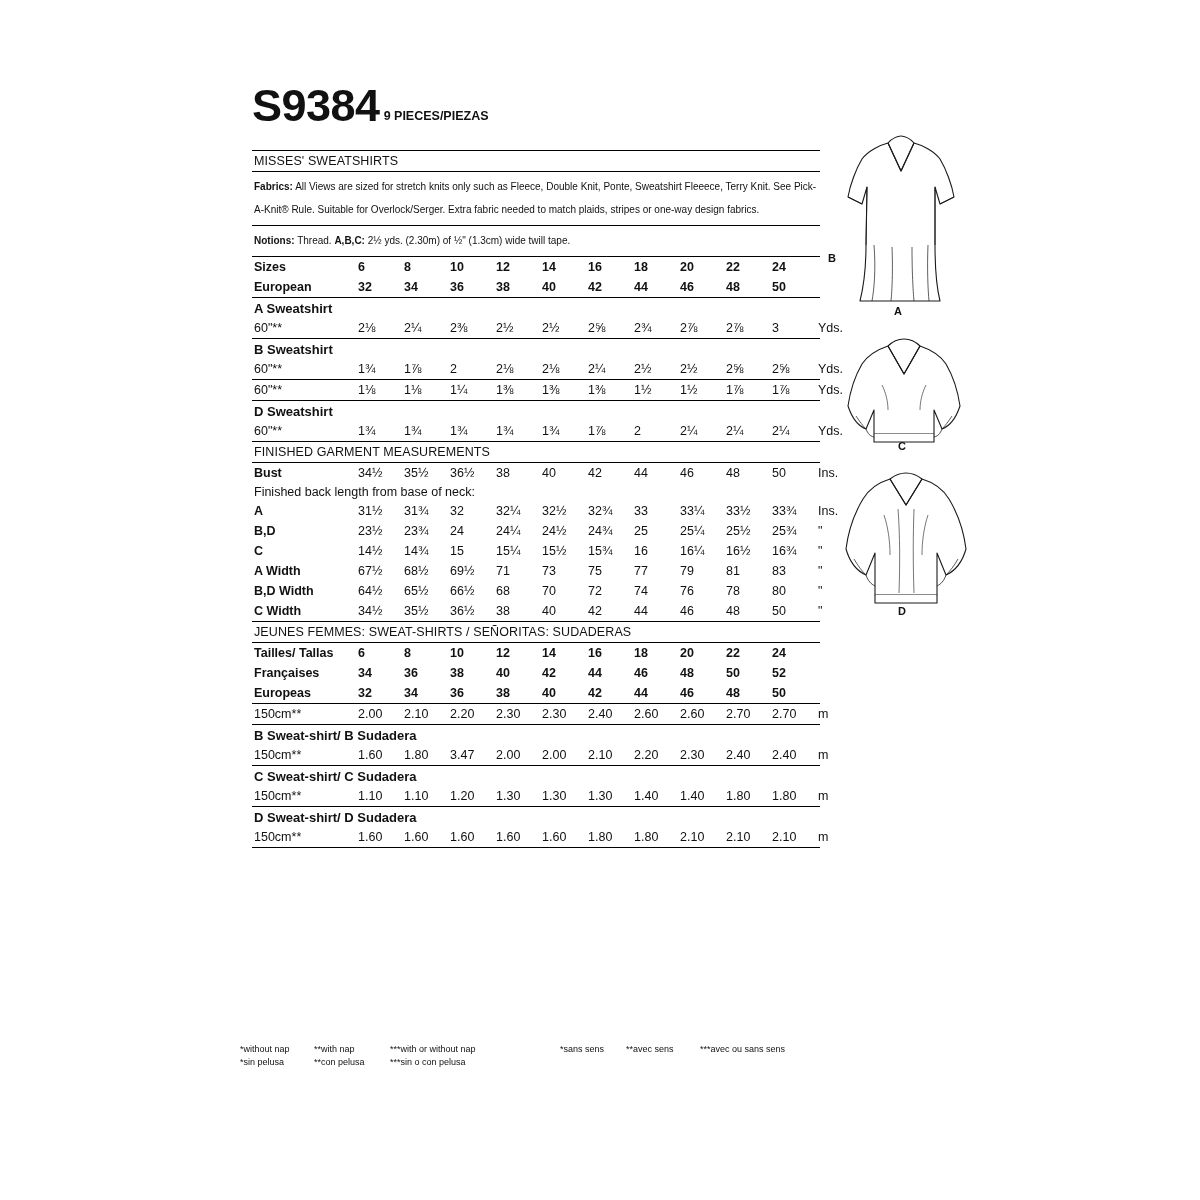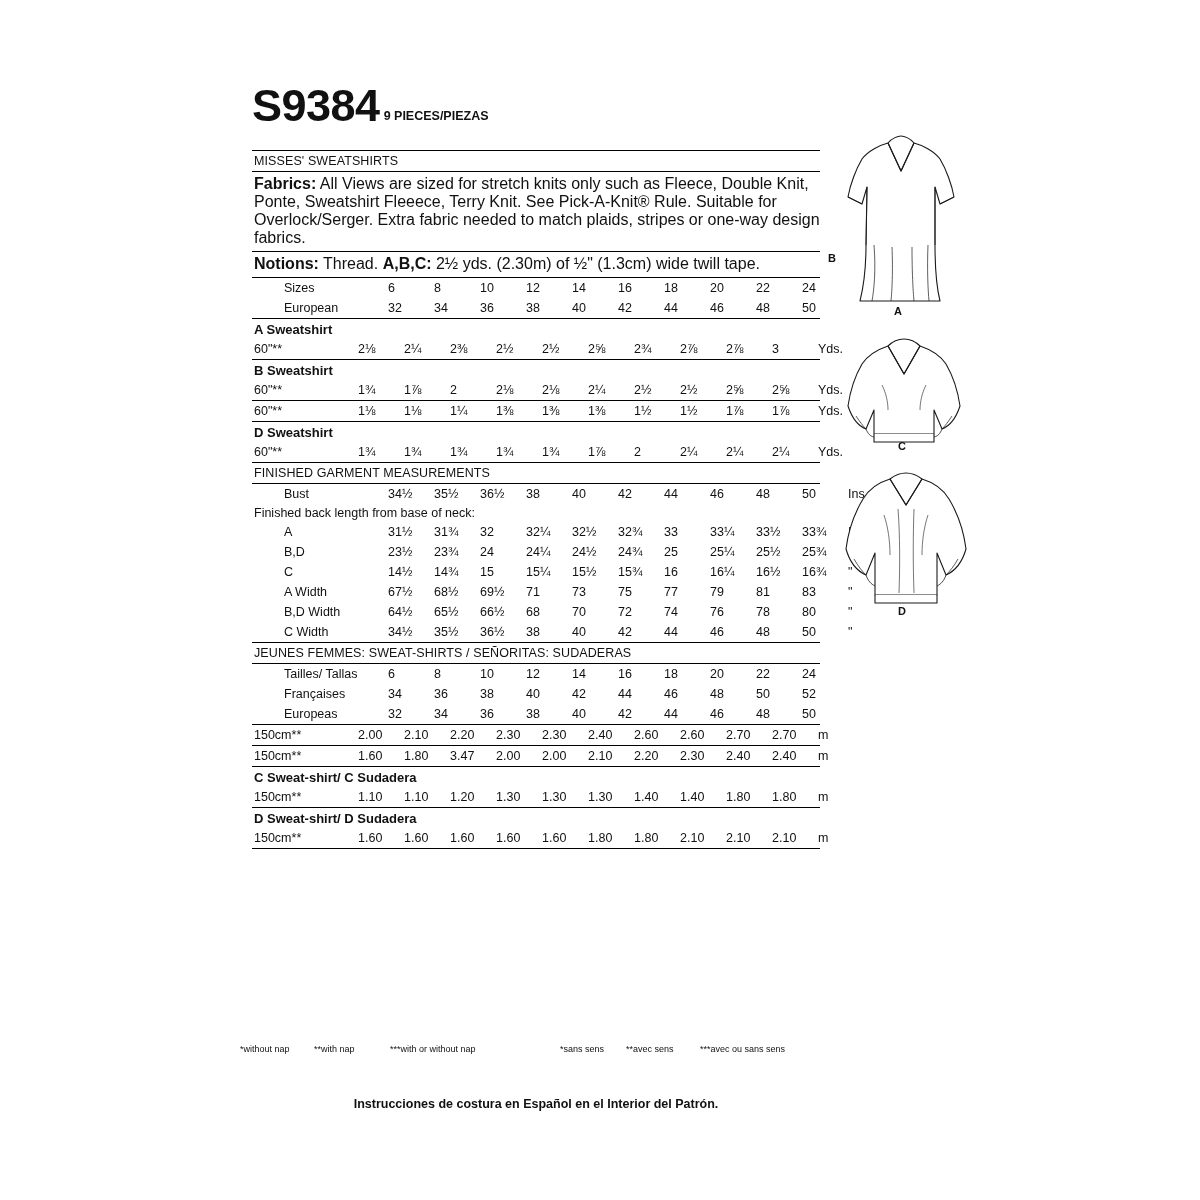--- a/index.html
+++ b/index.html
@@ -62,22 +62,22 @@
   }
 
   .sec-title {
     font-size: 12.5px;
     font-weight: normal;
     padding: 3px 0 3px 2px;
     letter-spacing: 0.1px;
   }
 
   .para {
-    font-size: 16px;
-    line-height: 18px;
+    font-size: 10px;
+    line-height: 23px;
     padding: 3px 0 4px 2px;
   }
   .para b { font-weight: bold; }
 
   
   .row {
     display: flex;
     align-items: baseline;
     font-size: 12.5px;
     line-height: 16px;
@@ -89,21 +89,21 @@
     flex: 0 0 104px;
   }
   .row .cell {
     width: 46px;
     flex: 0 0 46px;
   }
   .row .unit {
     width: 34px;
     flex: 0 0 34px;
   }
-  .row.bold, .row .b { font-weight: normal; margin-left: 30px; }
+  .row.bold, .row .b { font-weight: bold; }
   .subhead {
     font-size: 13px;
     font-weight: bold;
     padding: 3px 0 2px 2px;
   }
   .plain-line {
     font-size: 12.5px;
     padding: 2px 0 2px 2px;
   }
 
@@ -443,20 +443,21 @@
       <span class="cell">2.40</span>
       <span class="cell">2.60</span>
       <span class="cell">2.60</span>
       <span class="cell">2.70</span>
       <span class="cell">2.70</span>
       <span class="unit">m</span>
     </div>
 
     <div class="rule"></div>
 
+    <div class="subhead">B Sweat-shirt/ B Sudadera</div>
     <div class="row">
       <span class="lbl">150cm**</span>
       <span class="cell">1.60</span>
       <span class="cell">1.80</span>
       <span class="cell">3.47</span>
       <span class="cell">2.00</span>
       <span class="cell">2.00</span>
       <span class="cell">2.10</span>
       <span class="cell">2.20</span>
       <span class="cell">2.30</span>
@@ -510,23 +511,29 @@
         <span>*without nap</span>
         <span>**with nap</span>
         <span>***with or without nap</span>
       </span>
       <span class="fn-right">
         <span>*sans sens</span>
         <span>**avec sens</span>
         <span>***avec ou sans sens</span>
       </span>
     </div>
+    <div class="fn-row">
+      <span class="fn-left">
+        <span>*sin pelusa</span>
+        <span>**con pelusa</span>
+        <span>***sin o con pelusa</span>
+      </span>
+    </div>
   </div>
 
-  <div class="spanish-note">Instrucciones de costura en Español en el Interior del Patrón.</div>
 
   <div class="illos">
 
     <div class="illo" style="left:10px; top:0;">
       <svg width="140" height="185" viewBox="0 0 140 185">
         <g fill="#ffffff" stroke="#1a1a1a" stroke-width="1.1" stroke-linejoin="round">
           <path d="M52 18 C44 20 32 26 26 34 C20 44 14 60 12 72 L26 79 L31 62 L30 120 C30 150 26 168 24 176 L104 176 C102 168 99 150 99 120 L99 62 L104 79 L118 72 C116 60 110 44 104 34 C98 26 86 20 78 18 L65 46 Z"></path>
           <path d="M52 18 L65 46 L78 18" fill="none"></path>
           <path d="M52 18 C56 13 62 11 65 11 C68 11 74 13 78 18" fill="none"></path>
           <path d="M31 62 L30 120" fill="none" stroke-width="0.8"></path>

